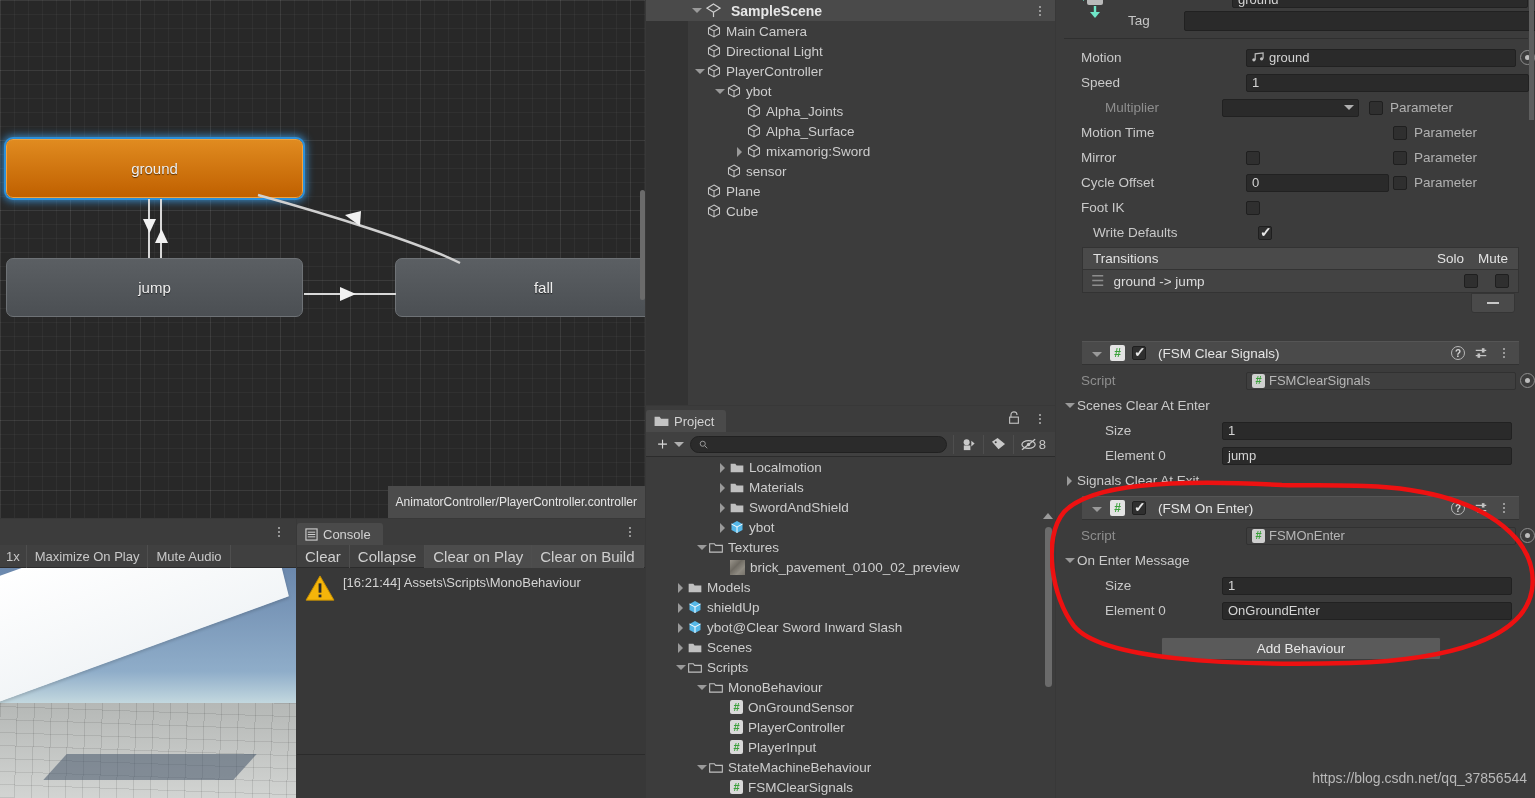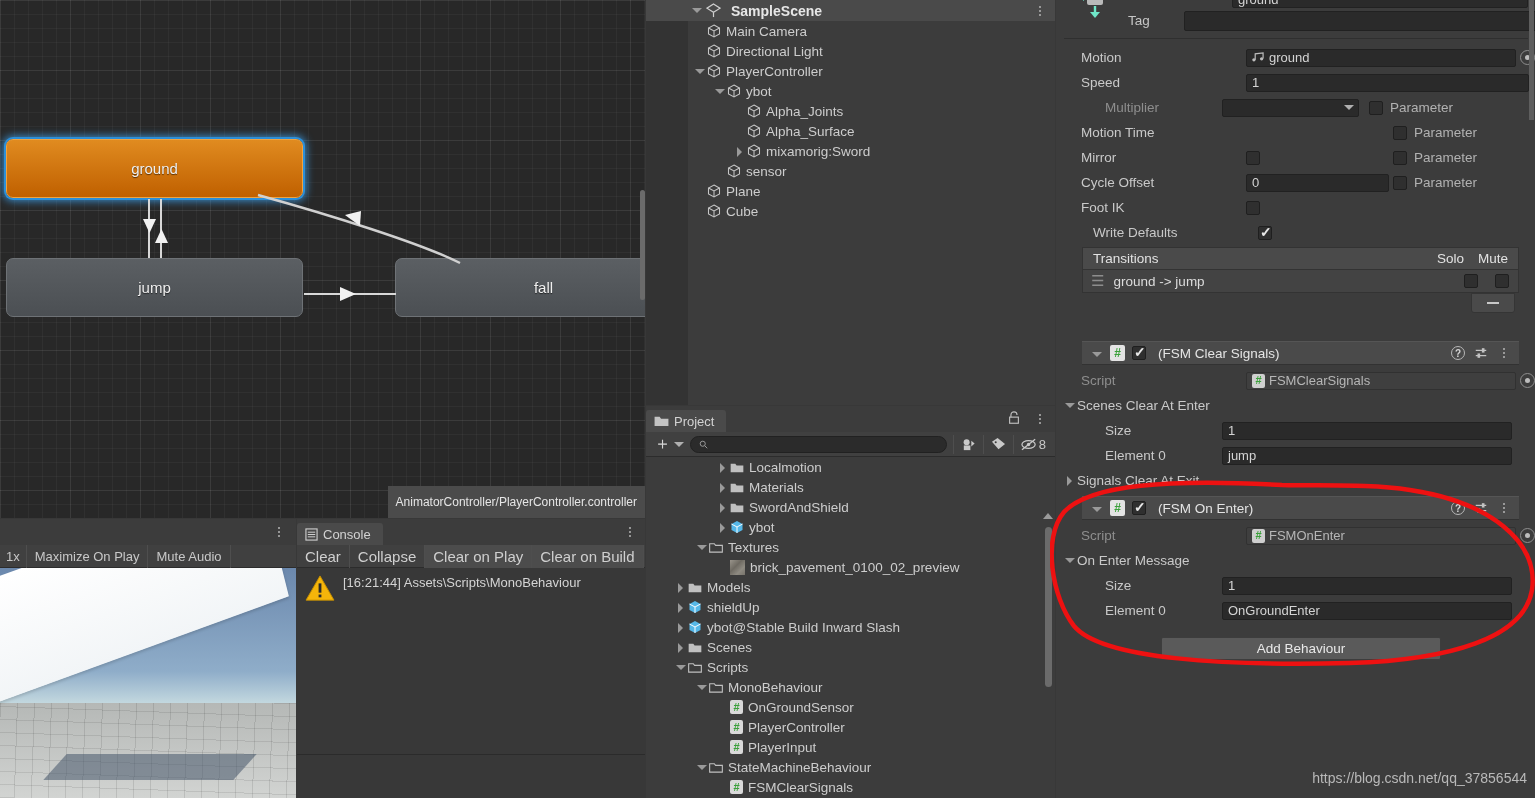--- a/index.html
+++ b/index.html
@@ -414,21 +414,21 @@
               <path d="M1.7 4.6 L8 8 L14.3 4.6 M8 8 L8 14.8" fill="none" stroke="#ffffff" stroke-width="1.1"></path>
             </svg>
             <span>shieldUp</span>
           </div>
           <div class="prow" style="padding-left: 29px;">
             <span class="tri right"></span>
             <svg class="prefab" viewBox="0 0 16 16">
               <path d="M8 1.2 L14.3 4.6 L14.3 11.4 L8 14.8 L1.7 11.4 L1.7 4.6 Z" fill="#56b8e8"></path>
               <path d="M1.7 4.6 L8 8 L14.3 4.6 M8 8 L8 14.8" fill="none" stroke="#ffffff" stroke-width="1.1"></path>
             </svg>
-            <span>ybot@Stable Build Inward Slash</span>
+            <span>ybot@Clear Sword Inward Slash</span>
           </div>
           <div class="prow" style="padding-left: 29px;">
             <span class="tri right"></span>
             <svg class="folder" viewBox="0 0 16 13">
               <path d="M0.5 2 L6 2 L7.5 4 L15.5 4 L15.5 12 L0.5 12 Z" fill="#c0c0c0"></path>
             </svg>
             <span>Scenes</span>
           </div>
           <div class="prow" style="padding-left: 29px;">
             <span class="tri down"></span>

